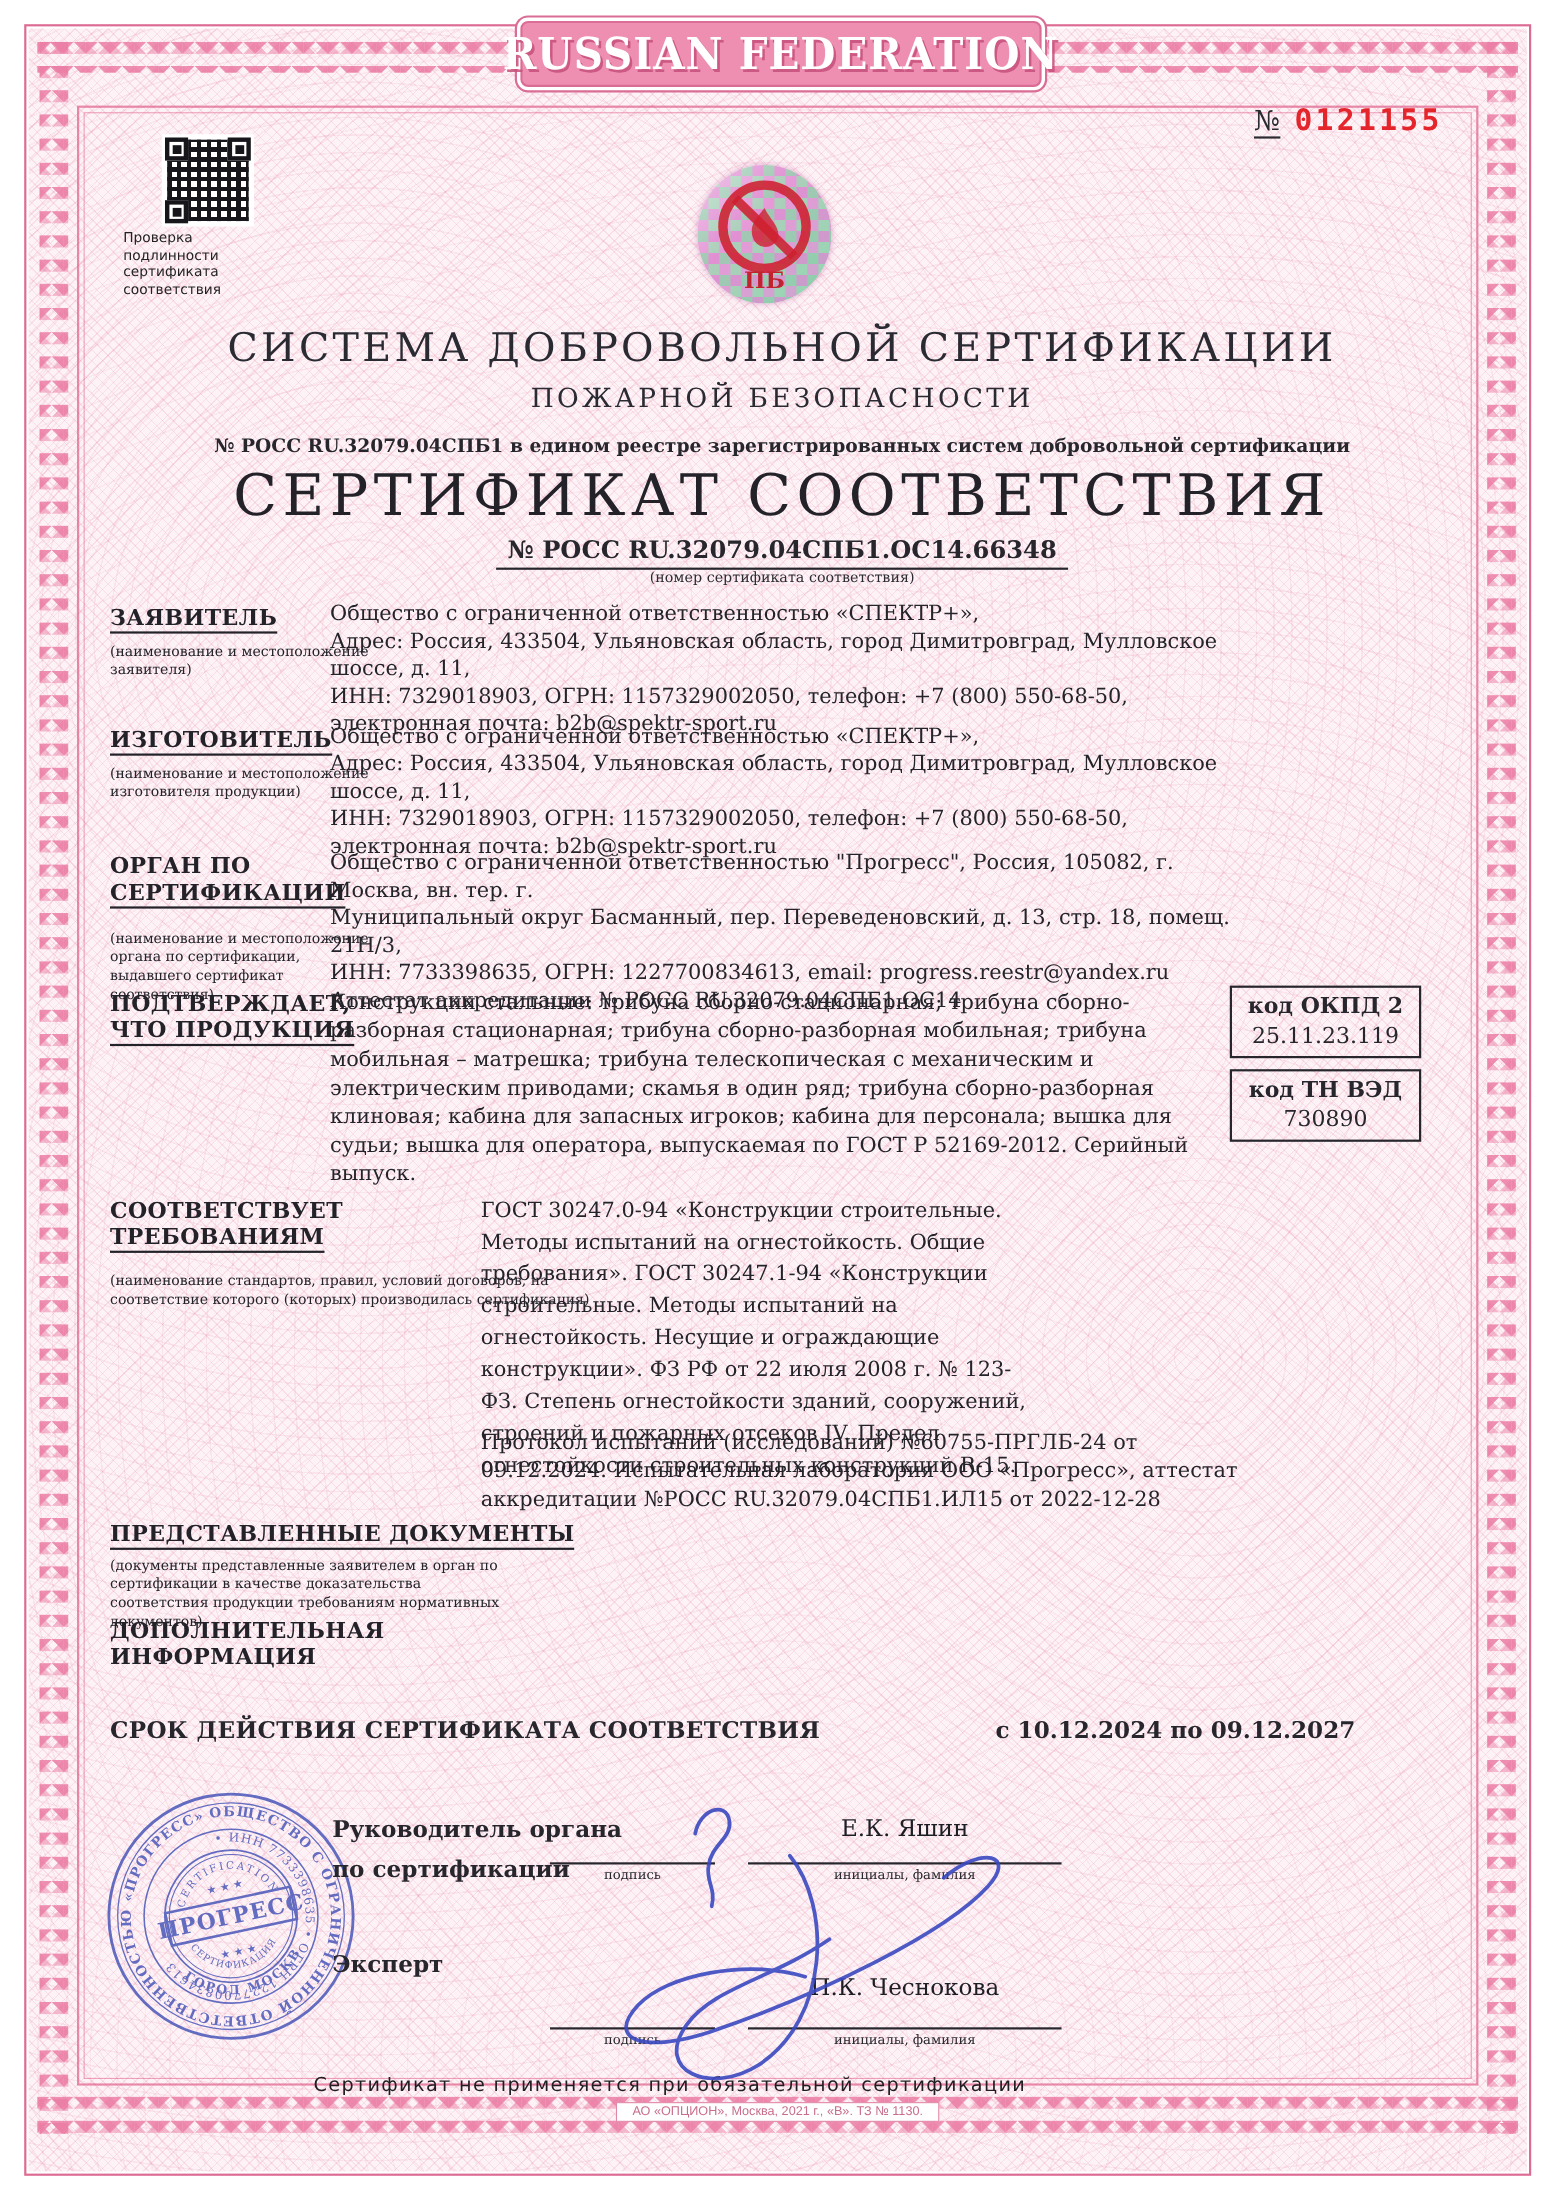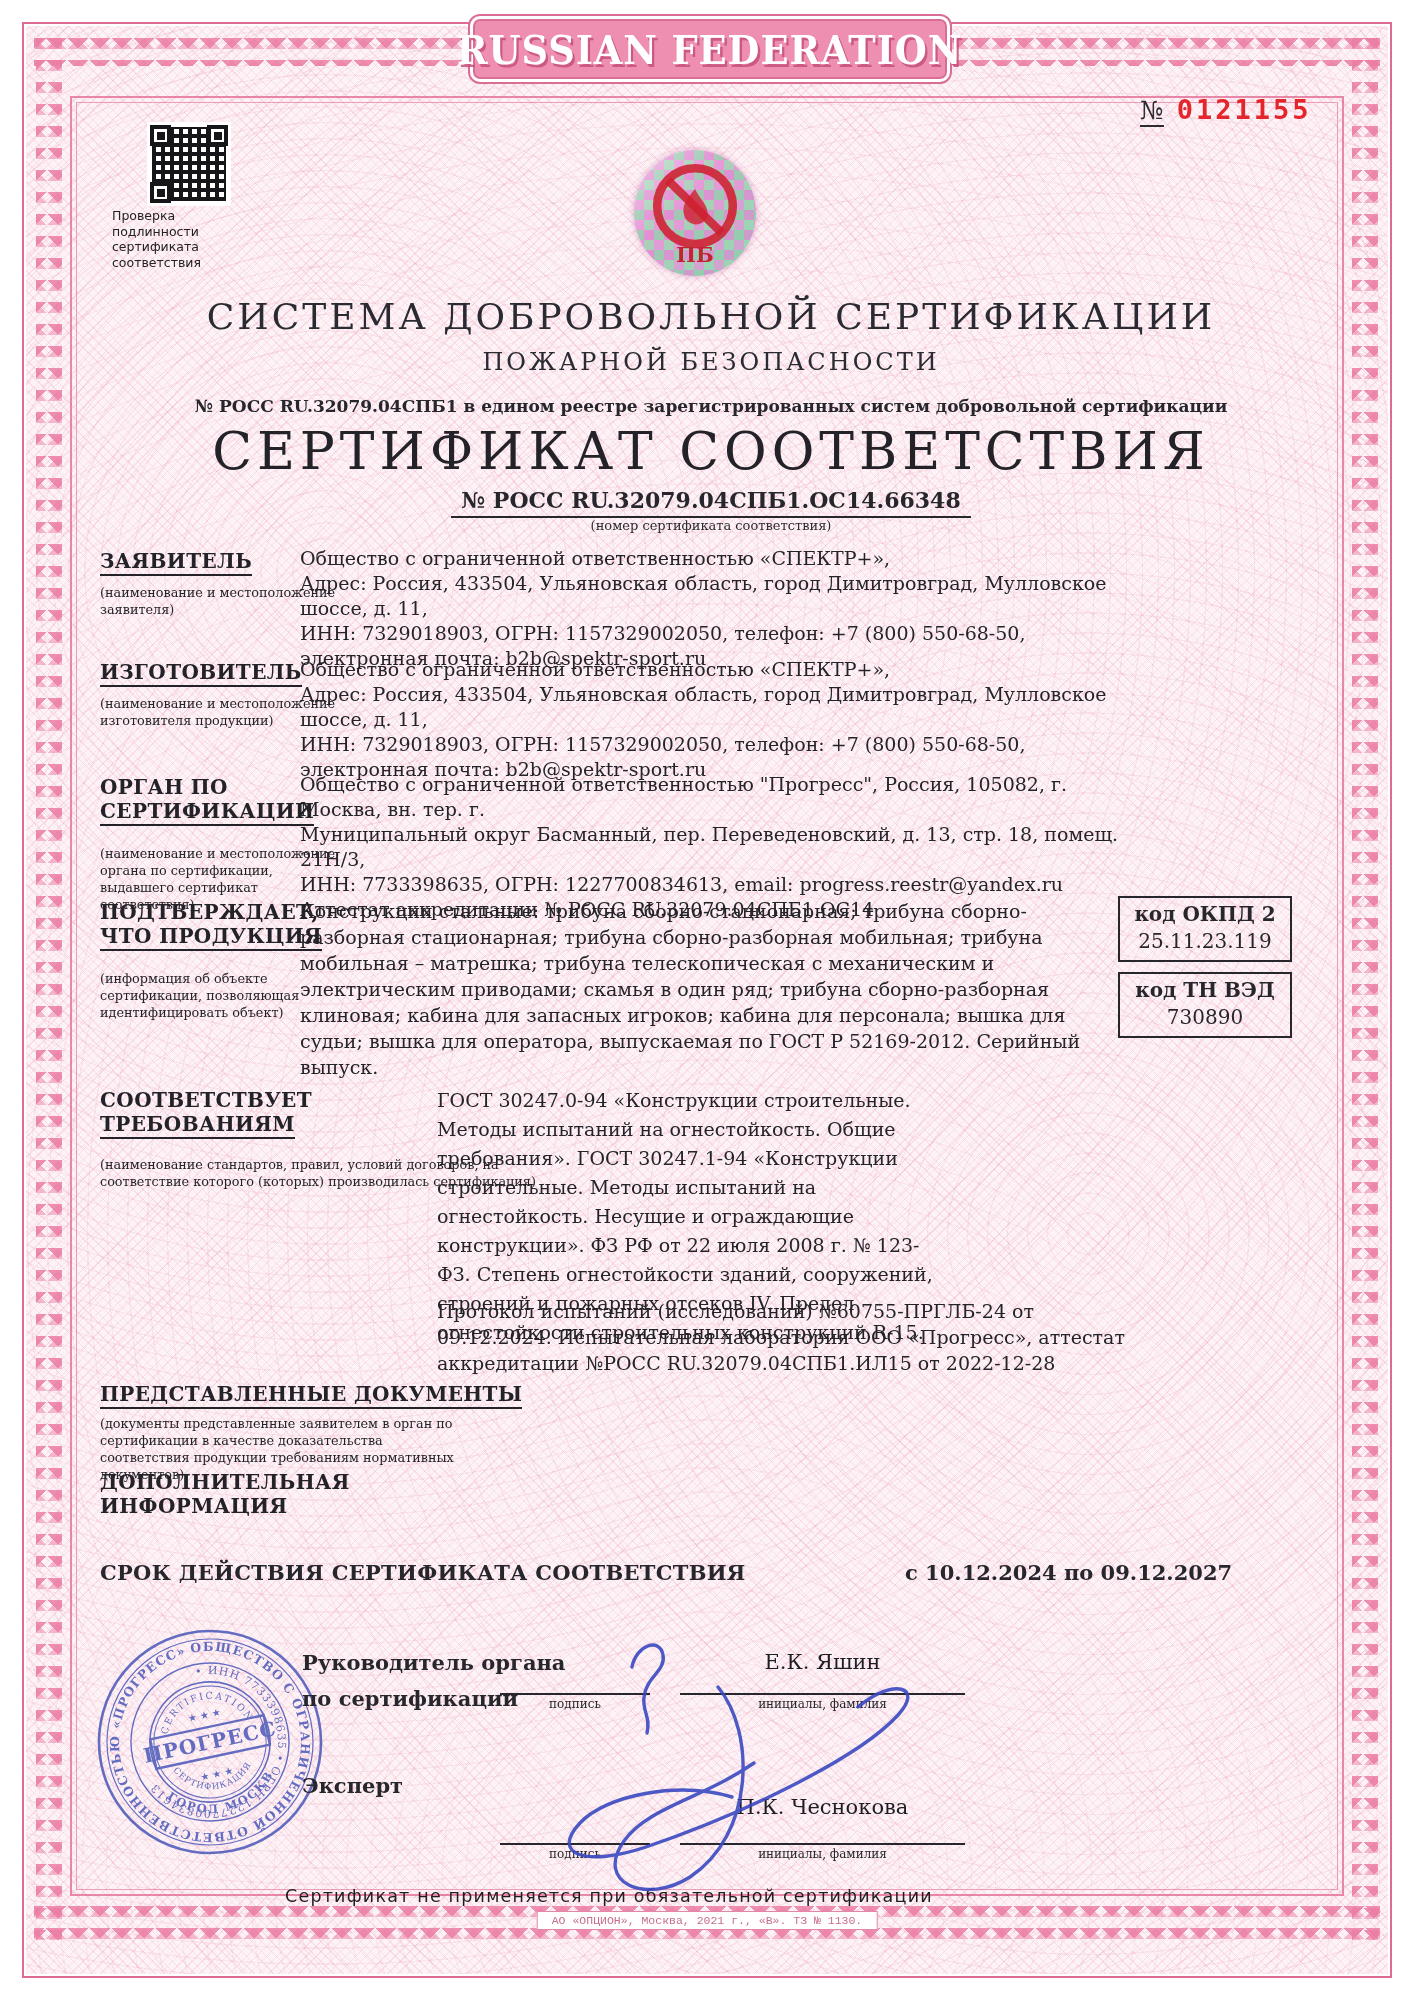--- a/index.html
+++ b/index.html
@@ -93,21 +93,21 @@
   .sigline{position:absolute;border-top:2px solid #26262c;height:0;}
   .sigcap{position:absolute;text-align:center;font-size:12px;color:#26262c;}
   .signame{position:absolute;text-align:center;font-size:21px;color:#1d1d24;}
   .stamp{position:absolute;left:90px;top:1622px;width:240px;height:240px;opacity:.85;}
   .signature-svg{position:absolute;left:420px;top:1625px;width:540px;height:280px;z-index:4;}
 
   .footer-note{position:absolute;left:285px;top:1886px;font-family:"DejaVu Sans","Liberation Sans",sans-serif;
     font-size:17.5px;letter-spacing:1.2px;color:#1e1e22;}
   .print-strip{position:absolute;left:50%;transform:translateX(-50%);top:1911px;z-index:3;
     background:#fff;border:1px solid #e287a8;padding:2px 14px;white-space:nowrap;
-    font-family:Liberation Mono, monospace;font-size:11.5px;color:#c96f8c;}
+    font-family:Liberation Sans, sans-serif;font-size:11.5px;color:#c96f8c;}
 </style>
 </head>
 <body>
 
 <div class="page">
 
   <div class="cert-border">
     <div class="guilloche"></div>
   </div>
   <div class="band band-top"></div>
@@ -187,21 +187,20 @@
     <div>Общество с ограниченной ответственностью "Прогресс", Россия, 105082, г. Москва, вн. тер. г.</div>
     <div>Муниципальный округ Басманный, пер. Переведеновский, д. 13, стр. 18, помещ. 21Н/3,</div>
     <div>ИНН: 7733398635, ОГРН: 1227700834613, email: progress.reestr@yandex.ru</div>
     <div>Аттестат аккредитации № РОСС RU.32079.04СПБ1.ОС14</div>
   </div>
 
   <div class="lab" style="top:900px">
     <span>ПОДТВЕРЖДАЕТ,</span><br>
     <span class="ul">ЧТО ПРОДУКЦИЯ</span>
   </div>
-  <div class="note" style="top:970px;width:235px">(информация об объекте сертификации, позволяющая идентифицировать объект)</div>
   <div class="content" style="top:898px;width:812px;line-height:26px">Конструкции стальные: трибуна сборно-стационарная; трибуна сборно-разборная стационарная; трибуна сборно-разборная мобильная; трибуна мобильная – матрешка; трибуна телескопическая с механическим и электрическим приводами; скамья в один ряд; трибуна сборно-разборная клиновая; кабина для запасных игроков; кабина для персонала; вышка для судьи; вышка для оператора, выпускаемая по ГОСТ Р 52169-2012. Серийный выпуск.</div>
 
   <div class="codebox" style="top:896px">
     <div class="cl">код ОКПД 2</div>
     <div class="cv">25.11.23.119</div>
   </div>
   <div class="codebox" style="top:972px">
     <div class="cl">код ТН ВЭД</div>
     <div class="cv">730890</div>
   </div>

